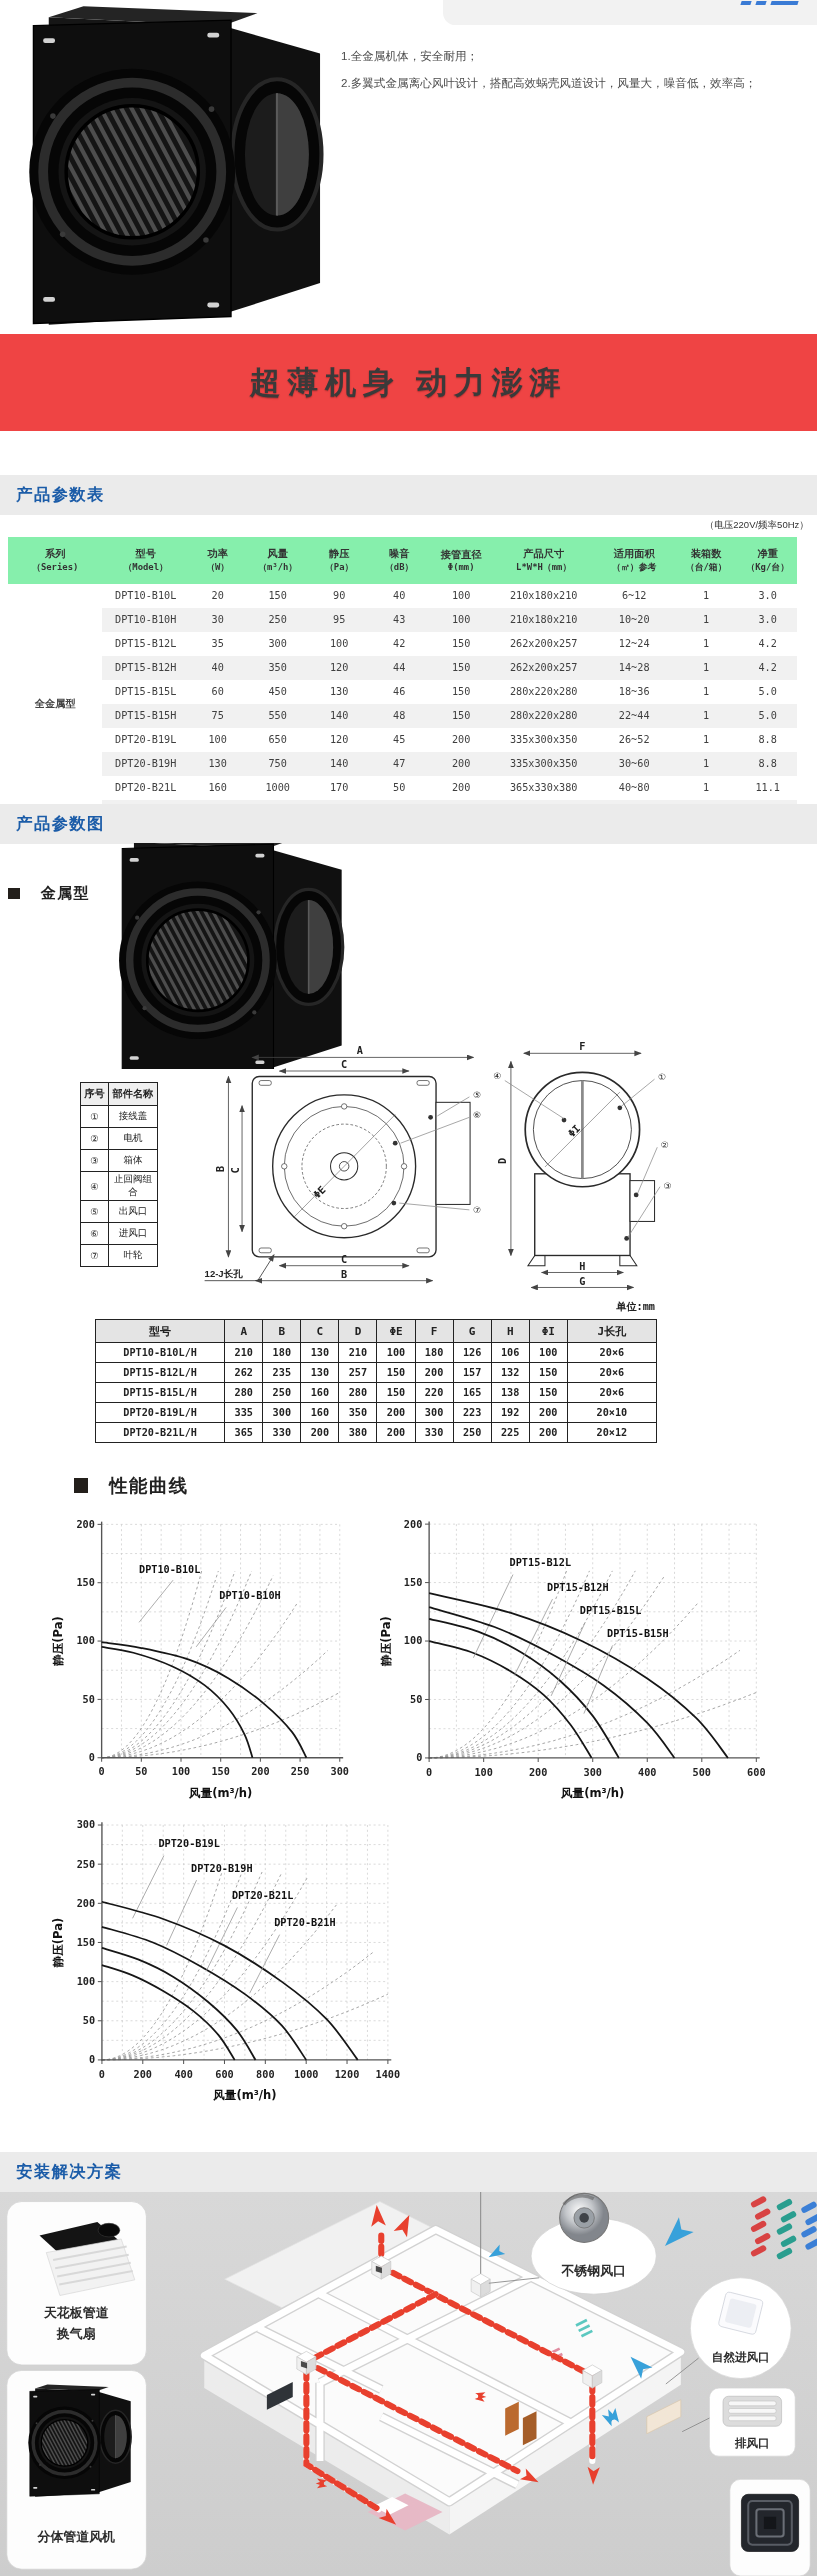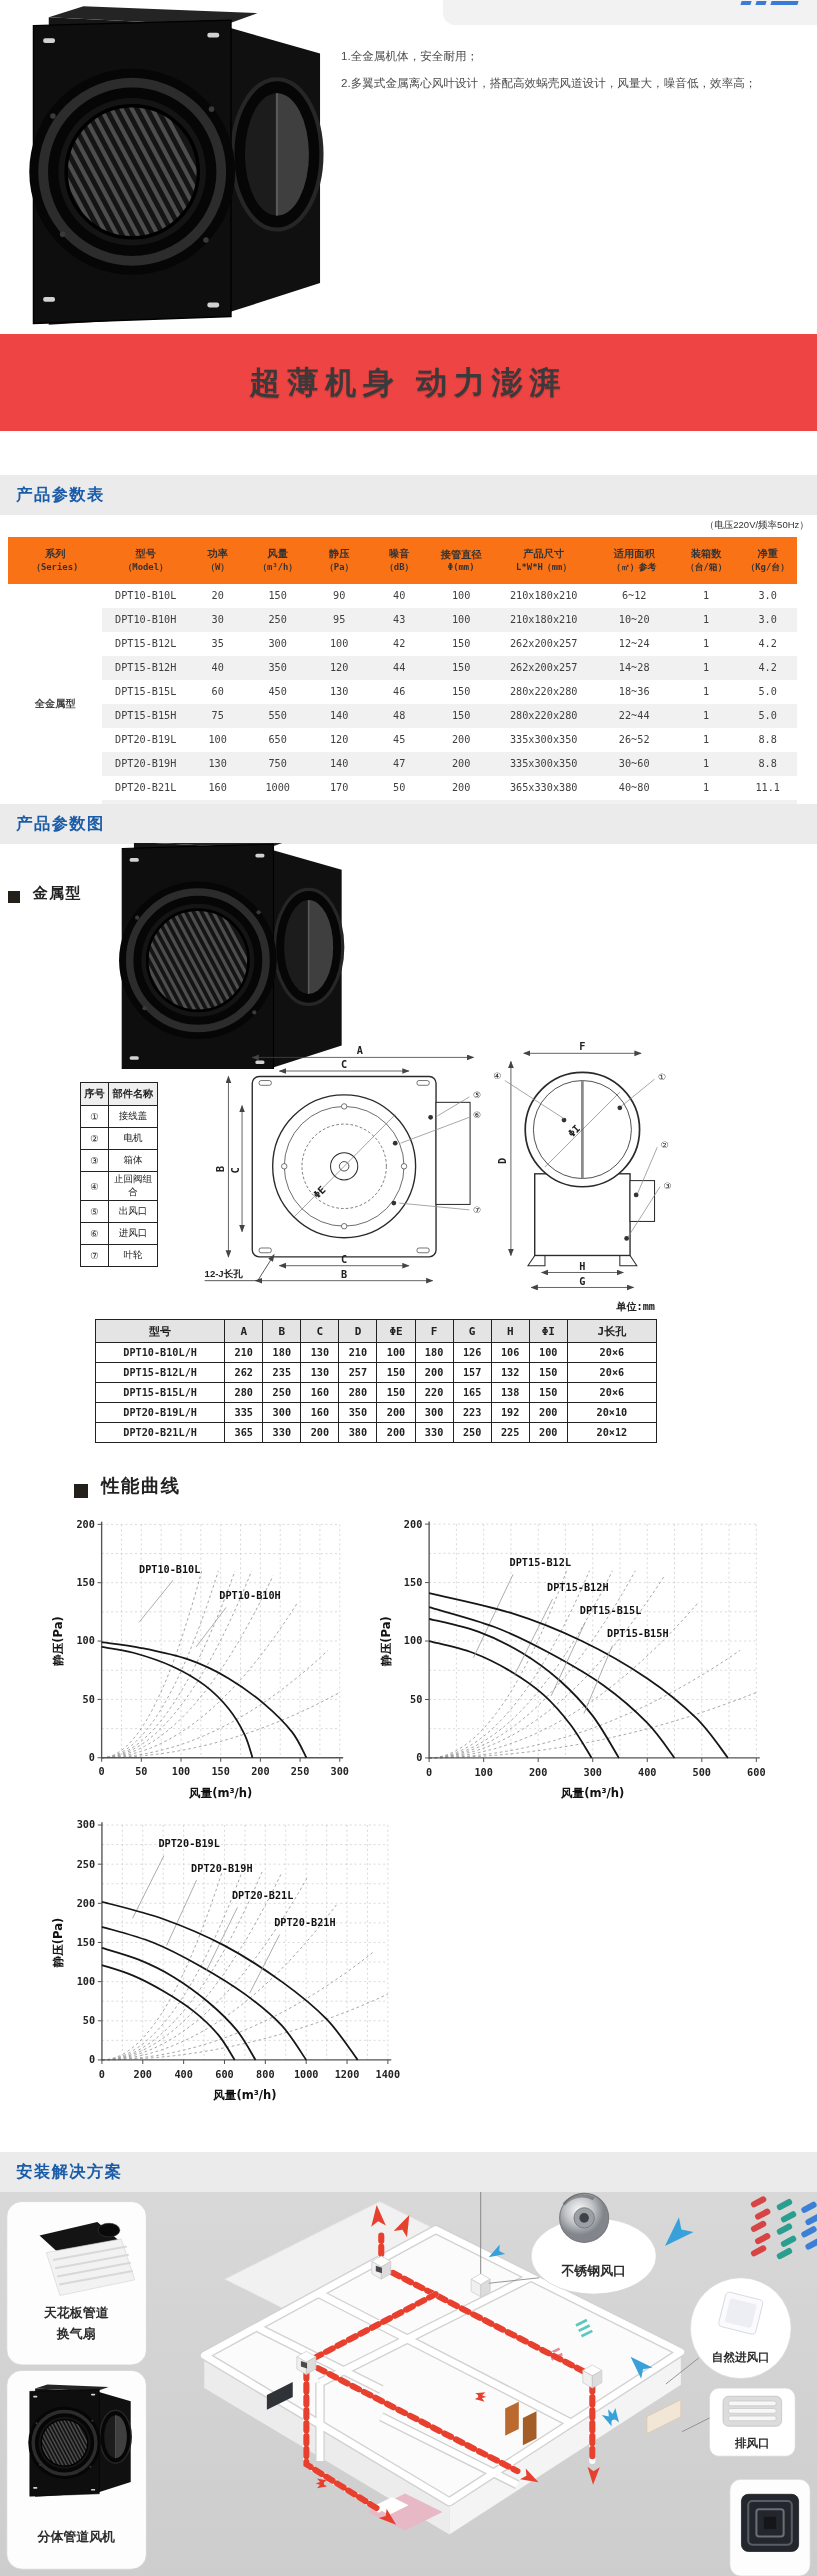--- a/index.html
+++ b/index.html
@@ -15,30 +15,30 @@
   
   .banner{left:0;top:334px;width:817px;height:97px;background:#ef4444;display:flex;align-items:center;justify-content:center;}
   .banner h1{margin:0;font-size:31px;letter-spacing:6.8px;color:#3a3a3a;font-weight:bold;text-shadow:0 1.4px 1.4px rgba(0,0,0,.28);}
   
   .secbar{left:0;width:817px;height:40px;background:#ebebeb;display:flex;align-items:center;}
   .secbar span{margin-left:16.3px;font-size:16.3px;font-weight:bold;color:#1b5ca8;letter-spacing:1.4px;}
   .note{top:519px;right:8.2px;font-size:9.5px;color:#333;font-family:Liberation Sans, sans-serif;}
   
   #specTable{left:8.2px;top:537px;width:789px;}
   #specTable table{border-collapse:collapse;width:789px;table-layout:fixed;}
-  #specTable th{background:#f97316;height:44px;font-weight:bold;color:#333;padding:1.4px 0;}
+  #specTable th{background:#86efac;height:44px;font-weight:bold;color:#333;padding:1.4px 0;}
   #specTable th .zh{font-size:10.2px;}
   #specTable th .en{font-size:8.9px;font-family:"DejaVu Sans Mono",monospace;}
   #specTable td{height:22px;text-align:center;font-size:10.2px;color:#3f3f3f;
                 font-family:"DejaVu Sans Mono",monospace;}
   #specTable tbody tr:nth-child(even) td{background:#f1f1f1;}
   #specTable td.series{background:#fff !important;font-family:"Liberation Sans",sans-serif;
                 font-size:10.2px;font-weight:bold;color:#444;}
   
-  .blklabel{display:flex;align-items:flex-end;gap:13px;}
+  .blklabel{display:flex;align-items:center;gap:21px;}
   .blklabel .sq{width:11.6px;height:11.6px;background:#231f1b;}
   .blklabel b{font-size:15px;color:#222;letter-spacing:1.4px;}
   
   .linetable{border-collapse:collapse;}
   .linetable th,.linetable td{border:0.7px solid #222;text-align:center;color:#222;}
   #partsTable{left:80px;top:1082px;}
   #partsTable table{width:78px;}
   #partsTable th{height:20.4px;background:#efefef;font-size:10.2px;}
   #partsTable td{height:19px;font-size:9.5px;}
   #dimsTable{left:95px;top:1319px;}

